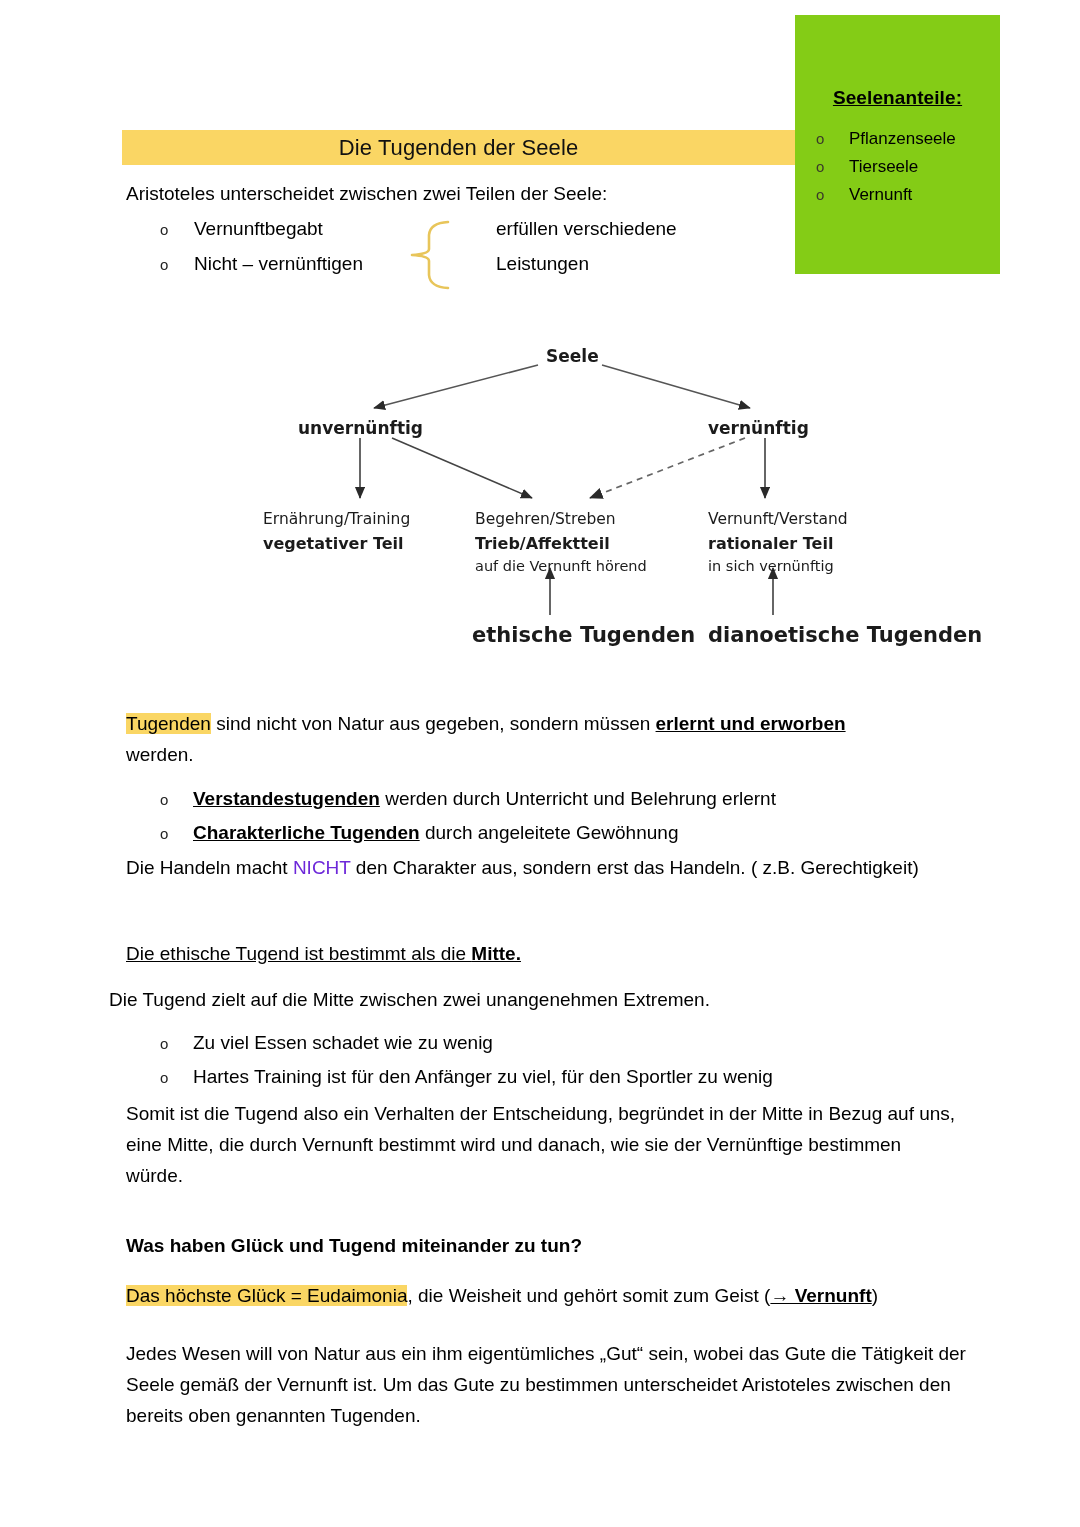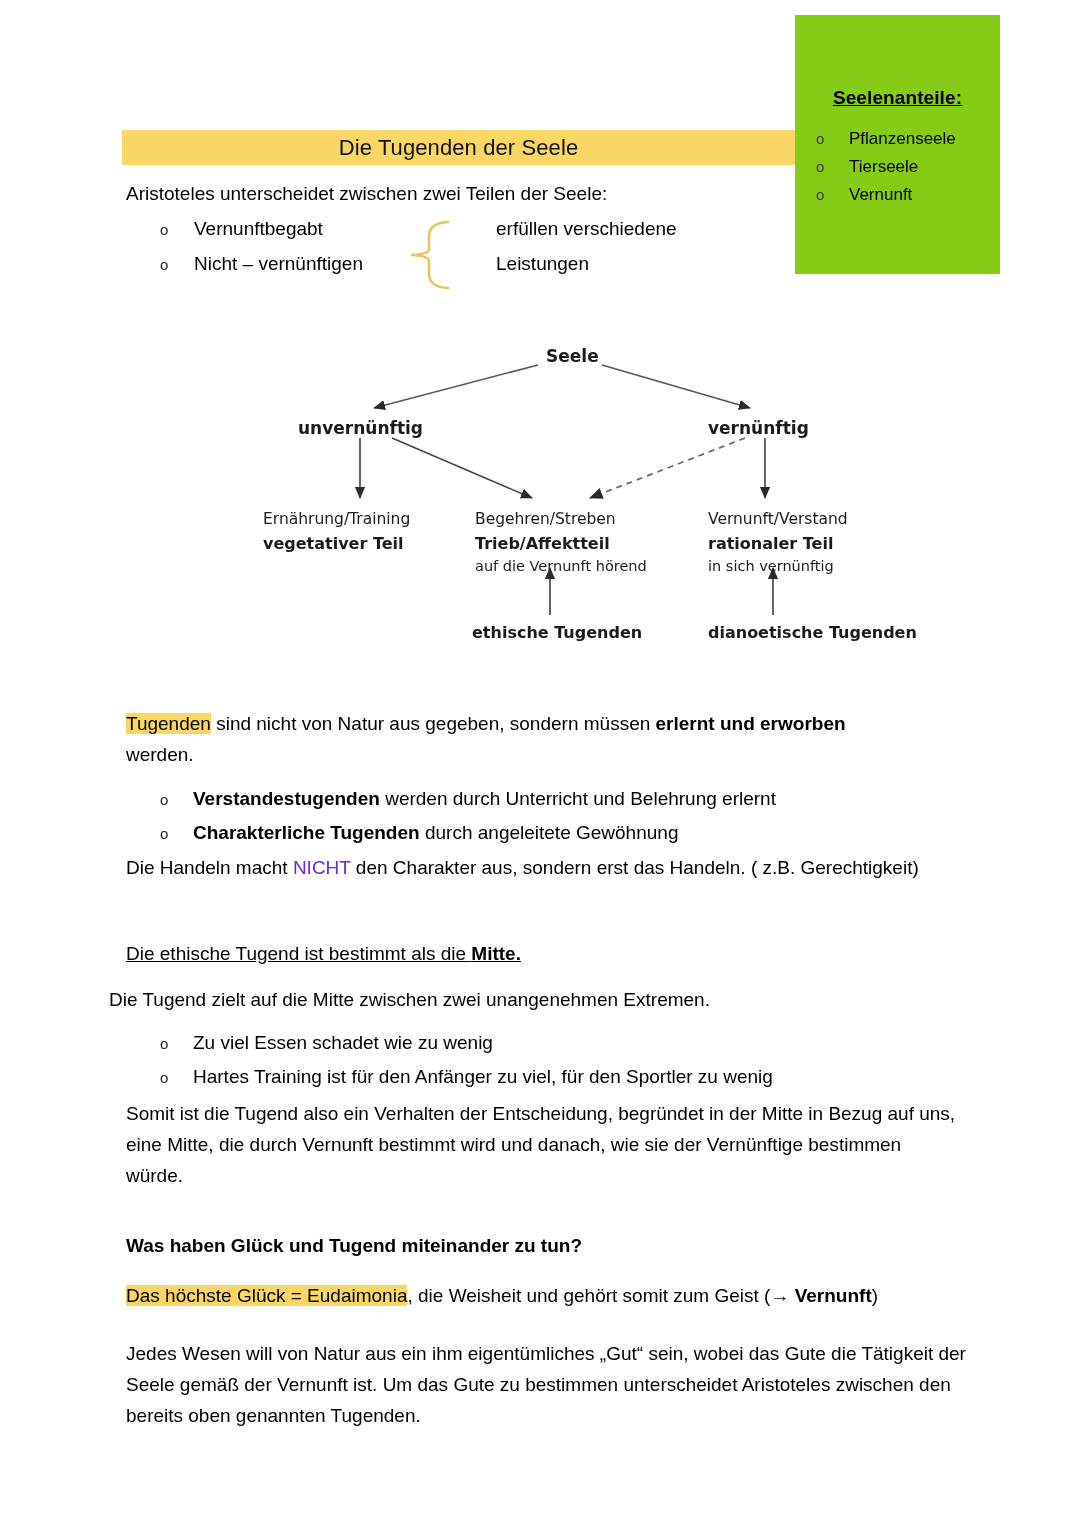--- a/index.html
+++ b/index.html
@@ -128,32 +128,32 @@
   .dg-label {
     position: absolute;
     font-family: "DejaVu Sans", sans-serif;
     color: #1b1b1b;
     white-space: nowrap;
   }
   .dg-node { font-weight: bold; font-size: 17px; }
   .dg-sub { font-size: 15.5px; font-weight: normal; }
   .dg-sub-bold { font-size: 16px; font-weight: bold; }
   .dg-sub-small { font-size: 14.5px; font-weight: normal; }
-  .dg-bottom { font-weight: bold; font-size: 16px; }
+  .dg-bottom { font-weight: bold; font-size: 21px; }
 
   
   .p-block {
     position: absolute;
     font-size: 19px;
     line-height: 31px;
     color: #000;
   }
   .hl { background: #fad664; }
   .red { color: #6d28d9; }
-  b, strong { font-weight: bold; }
+  b, strong { font-weight: bold; text-decoration: underline; }
   .uline { text-decoration: underline; }
 
   .list-block { position: absolute; }
   .list-block .li {
     display: flex;
     align-items: baseline;
     font-size: 19px;
     line-height: 33px;
   }
   .list-block .bullet {

